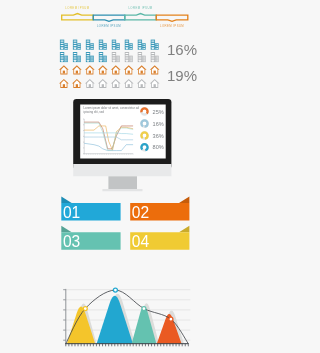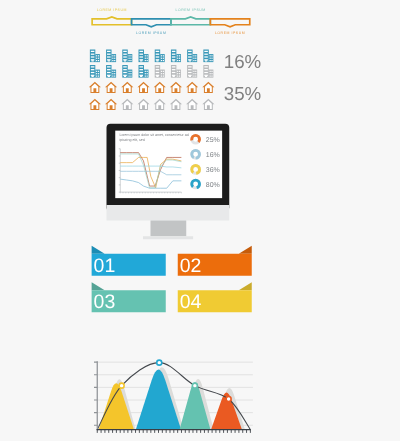--- a/index.html
+++ b/index.html
@@ -1,17 +1,17 @@
 <!DOCTYPE html>
 <html><head>
 <meta charset="utf-8">
 <style>
   html,body{margin:0;padding:0;}
   body{width:250px;height:353px;background:#f7f7f7;font-family:"Liberation Sans",sans-serif;overflow:hidden;position:relative;}
-  .stage{position:absolute;left:12px;top:0;width:250px;height:337px;}
+  .stage{position:absolute;left:0;top:0;width:250px;height:337px;}
   svg{display:block;overflow:visible;}
   .tl{position:absolute;left:0;top:0;}
   .pg{position:absolute;left:0;top:0;}
   .mon{position:absolute;left:0;top:0;}
   .rb{position:absolute;left:0;top:0;}
   .bc{position:absolute;left:0;top:0;}
 </style>
 </head>
 <body>
 
@@ -354,21 +354,21 @@
           </g>
           <g transform="translate(154.69,44.9)">
             <path d="M0 0 L4.85 4.5 L3.55 4.5 L3.55 9.1 L-3.55 9.1 L-3.55 4.5 L-4.85 4.5 Z" fill="#b7b9bb"></path>
             <path d="M0 1.45 L2.75 4.1 L2.75 8.2 L-2.75 8.2 L-2.75 4.1 Z" fill="#ffffff"></path>
             <path d="M-1.15 5.3 L1.15 5.3 L1.15 8.2 L-1.15 8.2 Z" fill="#b7b9bb"></path>
           </g>
         </g>
     </svg>
     <div id="pg-stats"></div>
   <div style="position: absolute; left: 167px; top: 41px; font-size: 15px; color: rgb(128, 128, 128); font-family: &quot;Liberation Sans&quot;, sans-serif;">16%</div>
-      <div style="position: absolute; left: 167px; top: 67px; font-size: 15px; color: rgb(128, 128, 128); font-family: &quot;Liberation Sans&quot;, sans-serif;">35%</div>
+      <div style="position: absolute; left: 167px; top: 67px; font-size: 15px; color: rgb(128, 128, 128); font-family: &quot;Liberation Sans&quot;, sans-serif;">19%</div>
     </div>
 
   <div class="mon">
     <svg width="250" height="110" viewBox="0 0 250 110" style="position:absolute;left:0;top:94px">
       <g id="mon-g">
           <rect x="73.2" y="5" width="98.2" height="70" rx="3.2" fill="#1c1c1c"></rect>
           <rect x="80.2" y="10.5" width="85.5" height="54" fill="#ffffff"></rect>
           <path d="M73.2 70 H171.4 V82.3 H73.2 Z" fill="#e8e9ea"></path>
           <path d="M108.4 82.3 H137 V95 H108.4 Z" fill="#c2c4c5"></path>
           <path d="M102.4 95 H142.5 V97.3 H102.4 Z" fill="#e3e4e5"></path>

